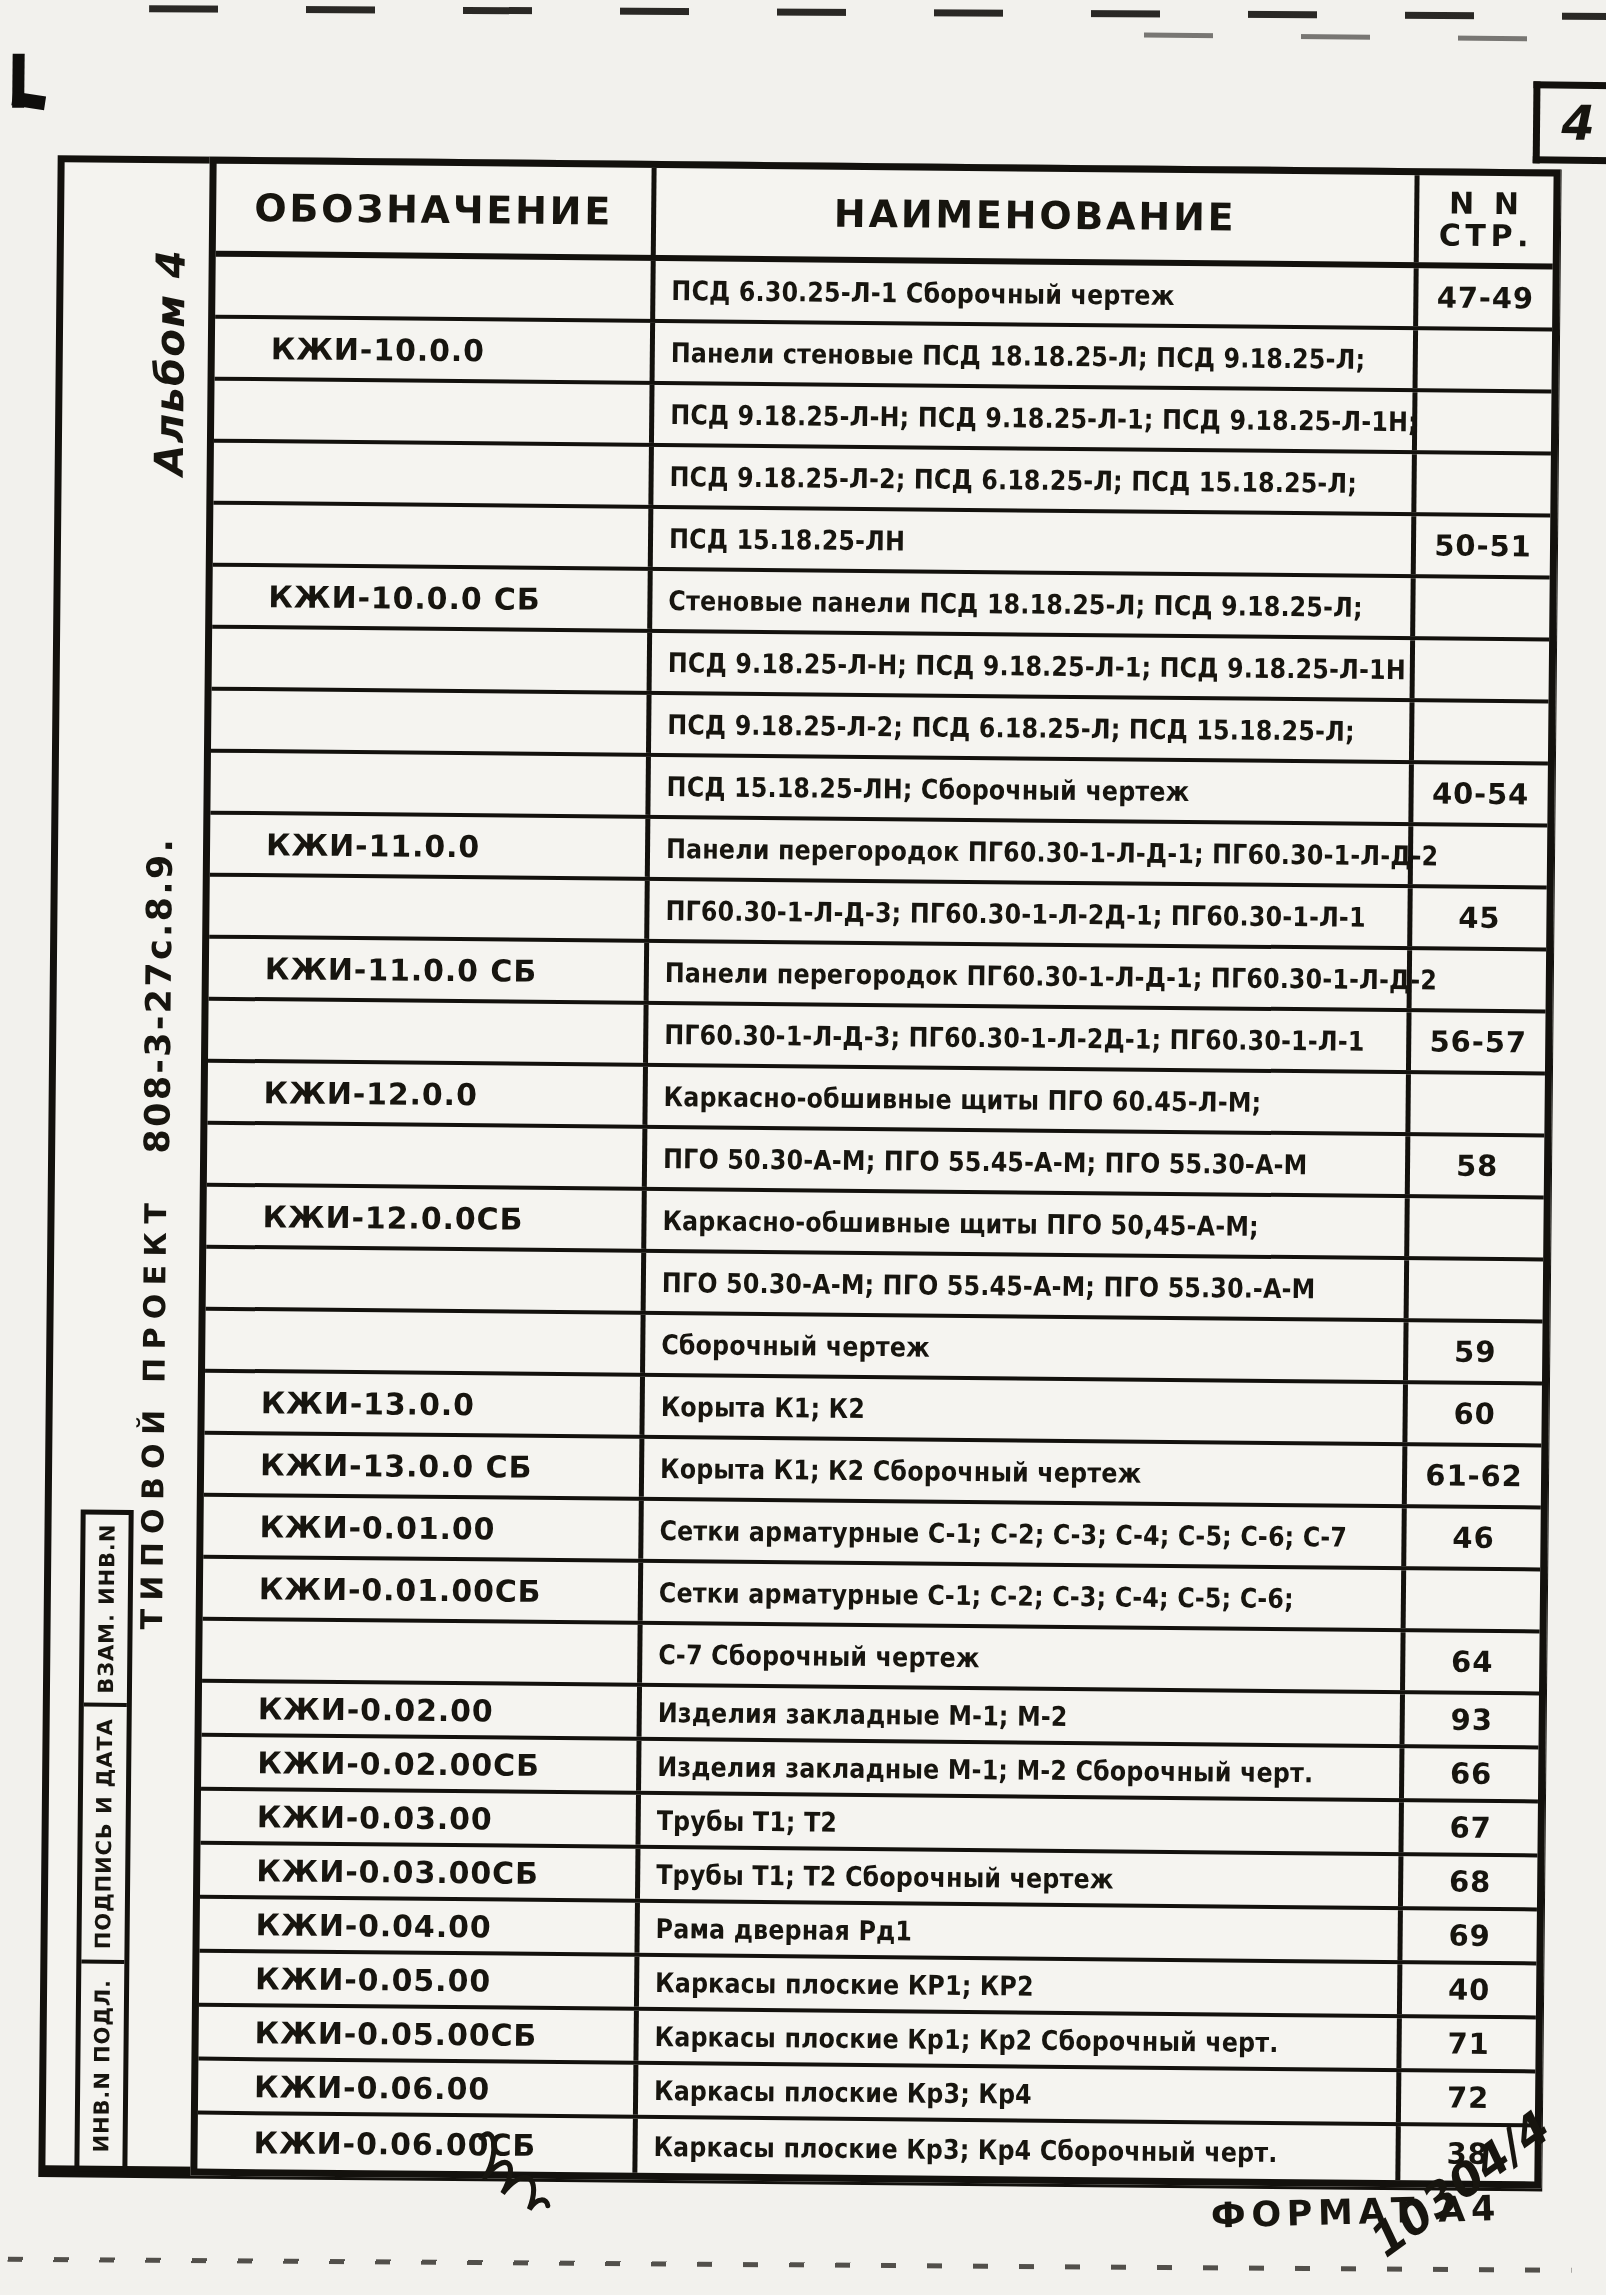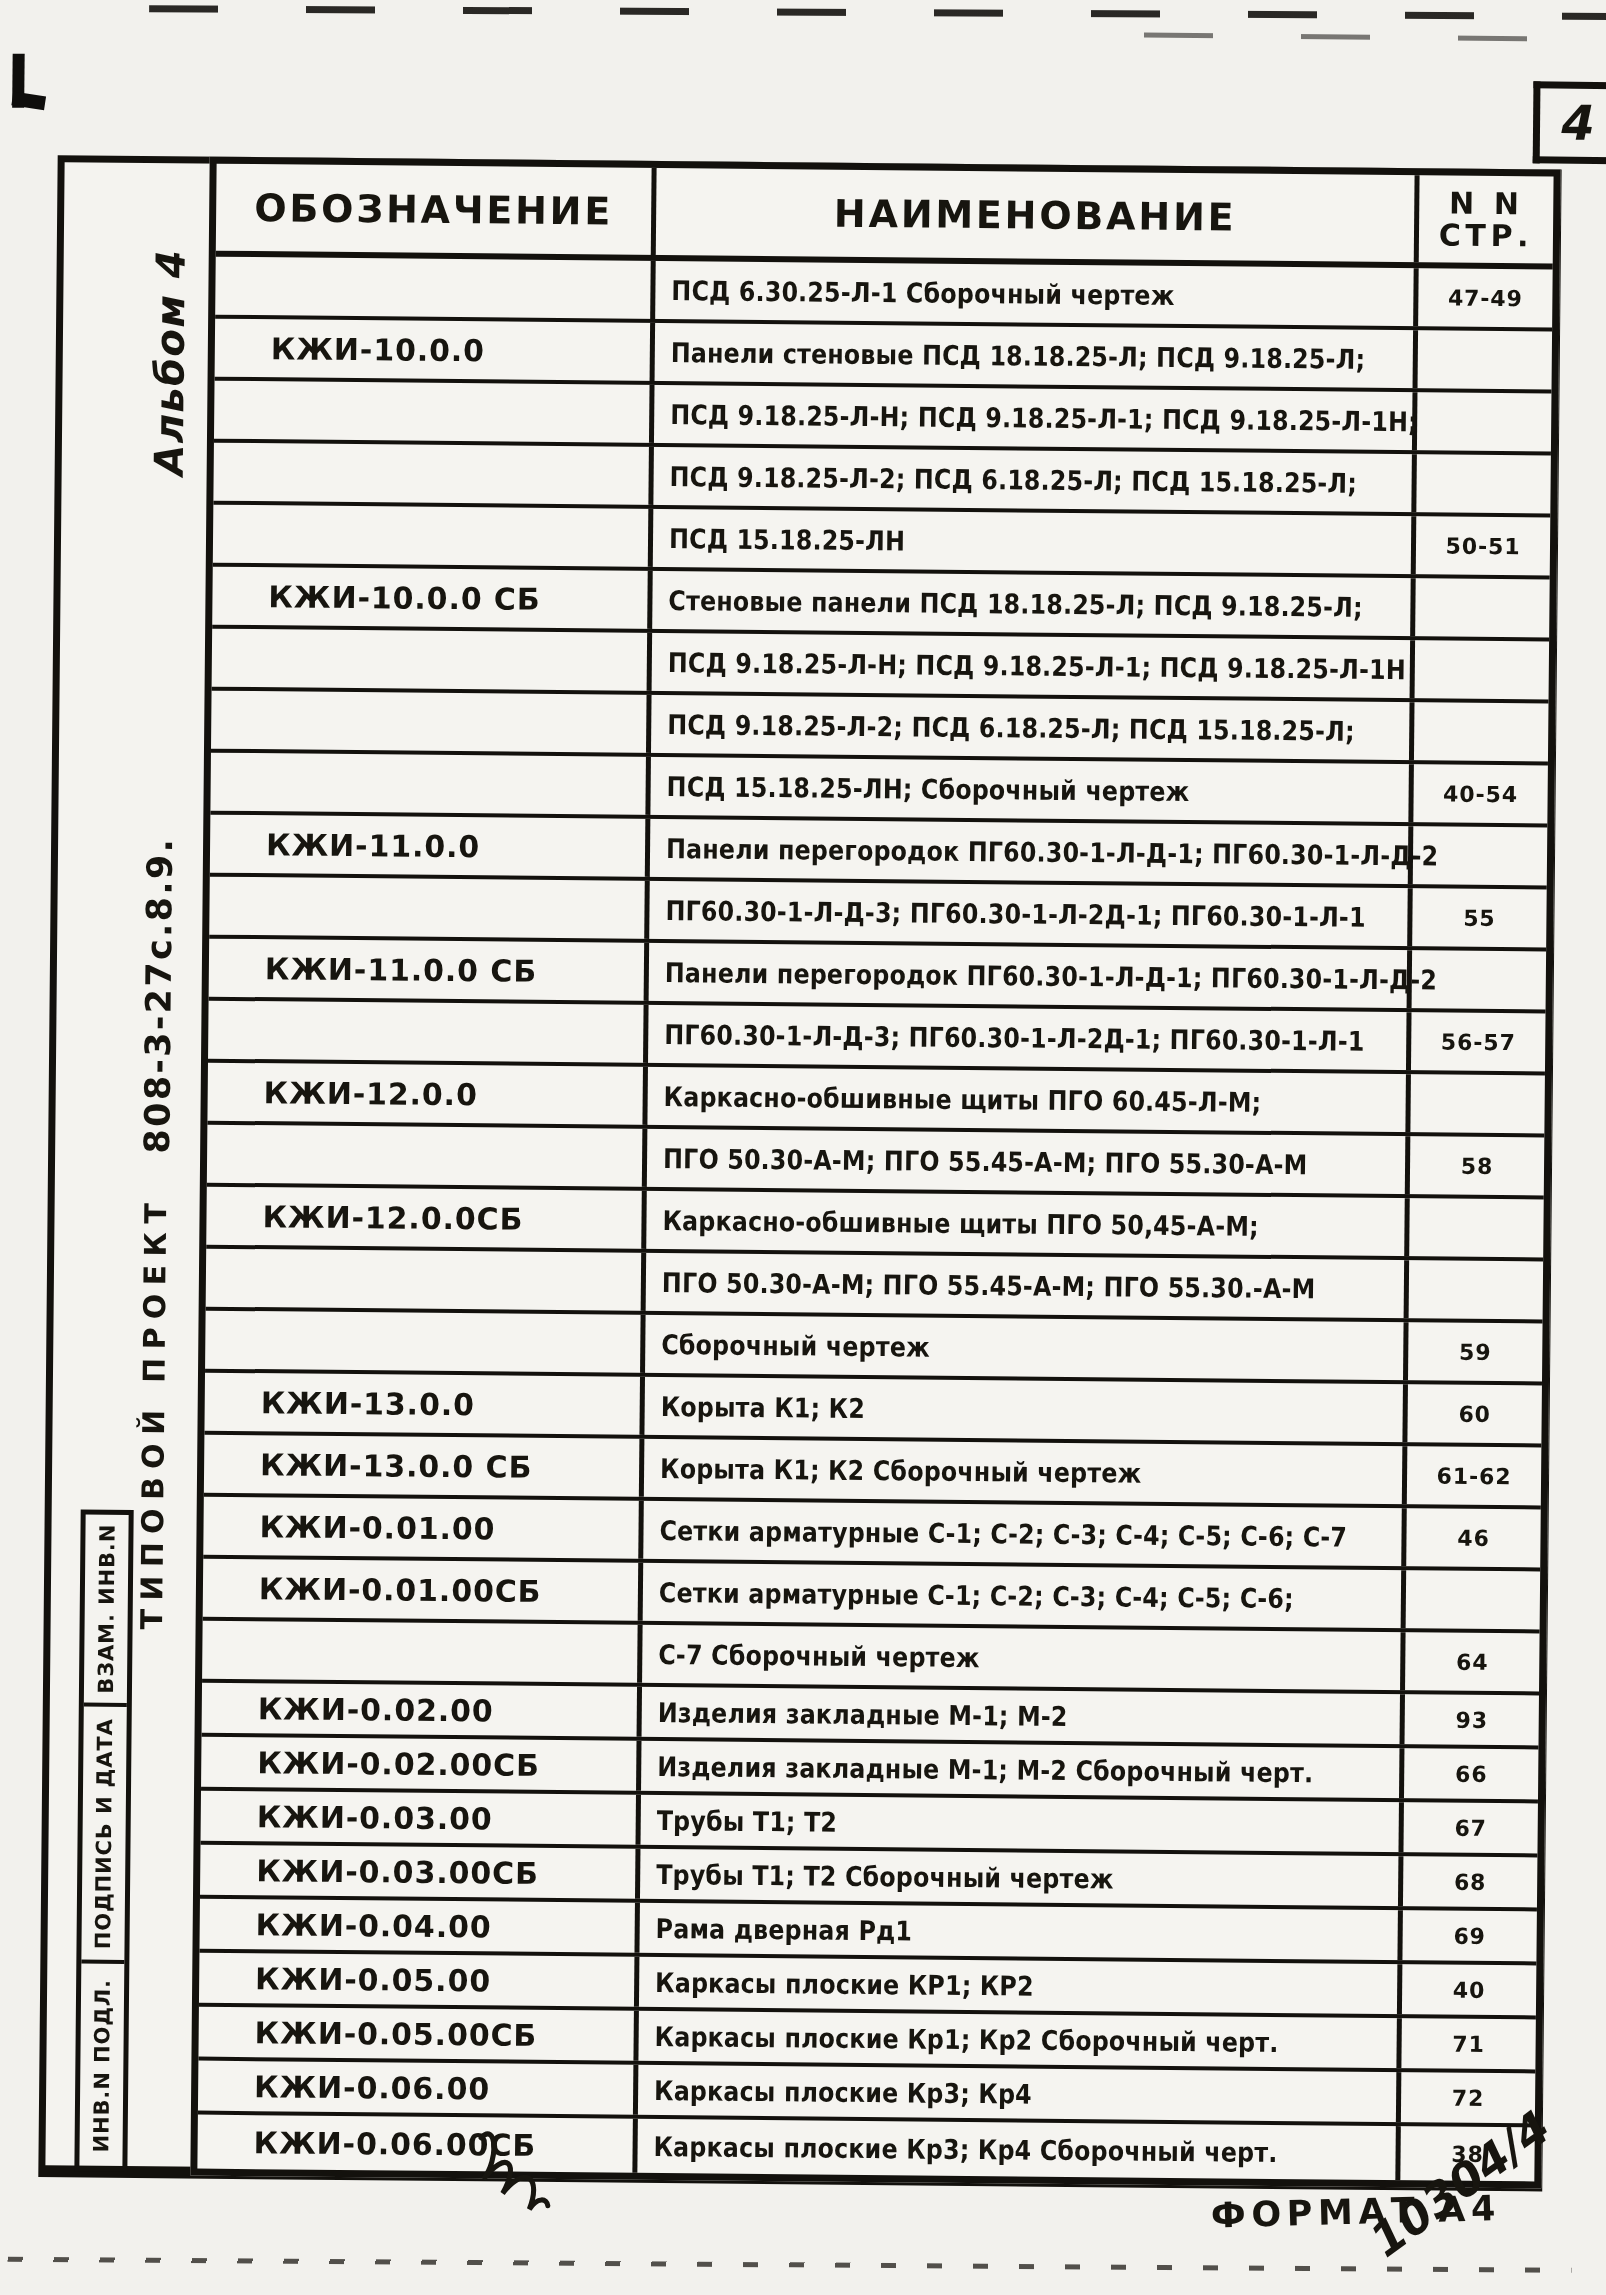--- a/index.html
+++ b/index.html
@@ -83,21 +83,21 @@
   .hrow .c-des, .hrow .c-name { justify-content: center; padding-left: 0; }
   .h-t { font-size: 38px; font-weight: 700; letter-spacing: 2.8px; }
   .h-pages { flex-direction: column; justify-content: center; line-height: 1.05; }
   .h-pages .h-t { font-size: 30px; letter-spacing: 4.6px; }
 
   .des-t { font-size: 30px; font-weight: 700; letter-spacing: 0.9px; white-space: nowrap; }
   .name-t {
     font-size: 27px; font-weight: 700; white-space: nowrap; letter-spacing: 0.2px;
     transform: scaleX(0.88); transform-origin: left center; display: inline-block;
   }
-  .pages-t { font-size: 22px; font-weight: 700; letter-spacing: 0.9px; }
+  .pages-t { font-size: 29px; font-weight: 700; letter-spacing: 0.9px; }
 
   
   #inventory-number {
     position: absolute; left: 1471px; top: 2175px;
     transform: translate(-50%,-50%) rotate(-37deg);
     font-size: 46px; font-weight: 700; font-style: italic; white-space: nowrap;
   }
   #format-label {
     position: absolute; left: 1222px; top: 2184px;
     font-size: 35px; font-weight: 700; letter-spacing: 5.6px;
@@ -264,21 +264,21 @@
     </div>
   </div>
           <div class="row tall">
     <div class="cell c-des">
       <span class="des-t"></span>
     </div>
     <div class="cell c-name">
       <span class="name-t">ПГ60.30-1-Л-Д-3; ПГ60.30-1-Л-2Д-1; ПГ60.30-1-Л-1</span>
     </div>
     <div class="cell c-pages">
-      <span class="pages-t">55</span>
+      <span class="pages-t">45</span>
     </div>
   </div>
           <div class="row tall">
     <div class="cell c-des">
       <span class="des-t">КЖИ-11.0.0 СБ</span>
     </div>
     <div class="cell c-name">
       <span class="name-t">Панели перегородок ПГ60.30-1-Л-Д-1; ПГ60.30-1-Л-Д-2</span>
     </div>
     <div class="cell c-pages">

